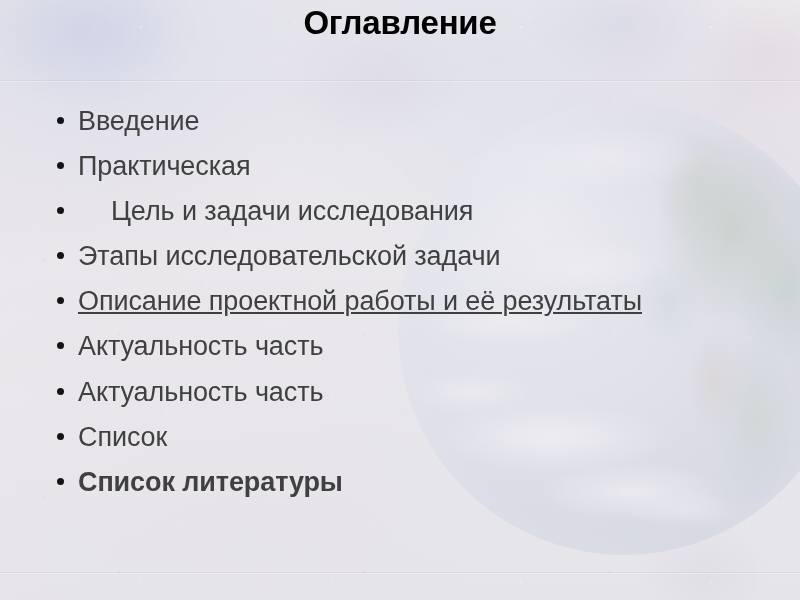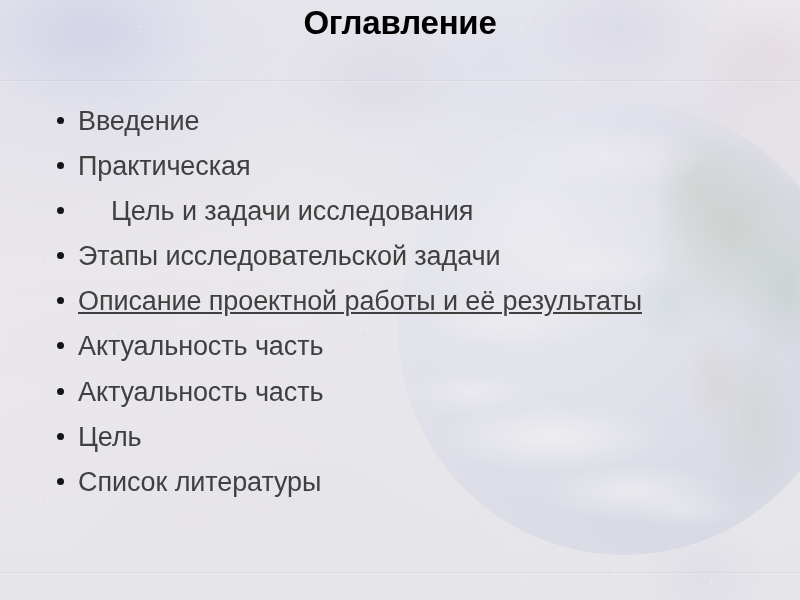--- a/index.html
+++ b/index.html
@@ -188,21 +188,21 @@
 
   .toc-item {
     position: relative;
     padding-left: 26px;
     margin: 0 0 10px 0;
     font-size: 27px;
     line-height: 1.30;
     color: #404040;
     letter-spacing: -0.1px;
   }
-  .toc-item:last-child { margin-bottom: 0; }
+  .toc-item:last-child { margin-bottom: 0; font-weight: bold; }
 
   .toc-bullet {
     position: absolute;
     left: 5px;
     top: 13px;
     width: 7px;
     height: 7px;
     border-radius: 50%;
     background: #141414;
   }
@@ -239,18 +239,18 @@
     <div class="slide-title">Оглавление</div>
 
     <ul class="toc-list" id="toc-list">
         <li class="toc-item"><span class="toc-bullet"></span><span class="toc-text">Введение</span></li>
         <li class="toc-item"><span class="toc-bullet"></span><span class="toc-text">Практическая</span></li>
         <li class="toc-item indented"><span class="toc-bullet"></span><span class="toc-text">Цель и задачи исследования</span></li>
         <li class="toc-item"><span class="toc-bullet"></span><span class="toc-text">Этапы исследовательской задачи</span></li>
         <li class="toc-item wraps"><span class="toc-bullet"></span><span class="toc-text">Описание проектной работы и её результаты</span></li>
         <li class="toc-item"><span class="toc-bullet"></span><span class="toc-text">Актуальность часть</span></li>
         <li class="toc-item"><span class="toc-bullet"></span><span class="toc-text">Актуальность часть</span></li>
-        <li class="toc-item"><span class="toc-bullet"></span><span class="toc-text">Цель</span></li>
+        <li class="toc-item"><span class="toc-bullet"></span><span class="toc-text">Список</span></li>
         <li class="toc-item"><span class="toc-bullet"></span><span class="toc-text">Список литературы</span></li>
       </ul>
 
   </div>
 </div>
 
 </body></html>

